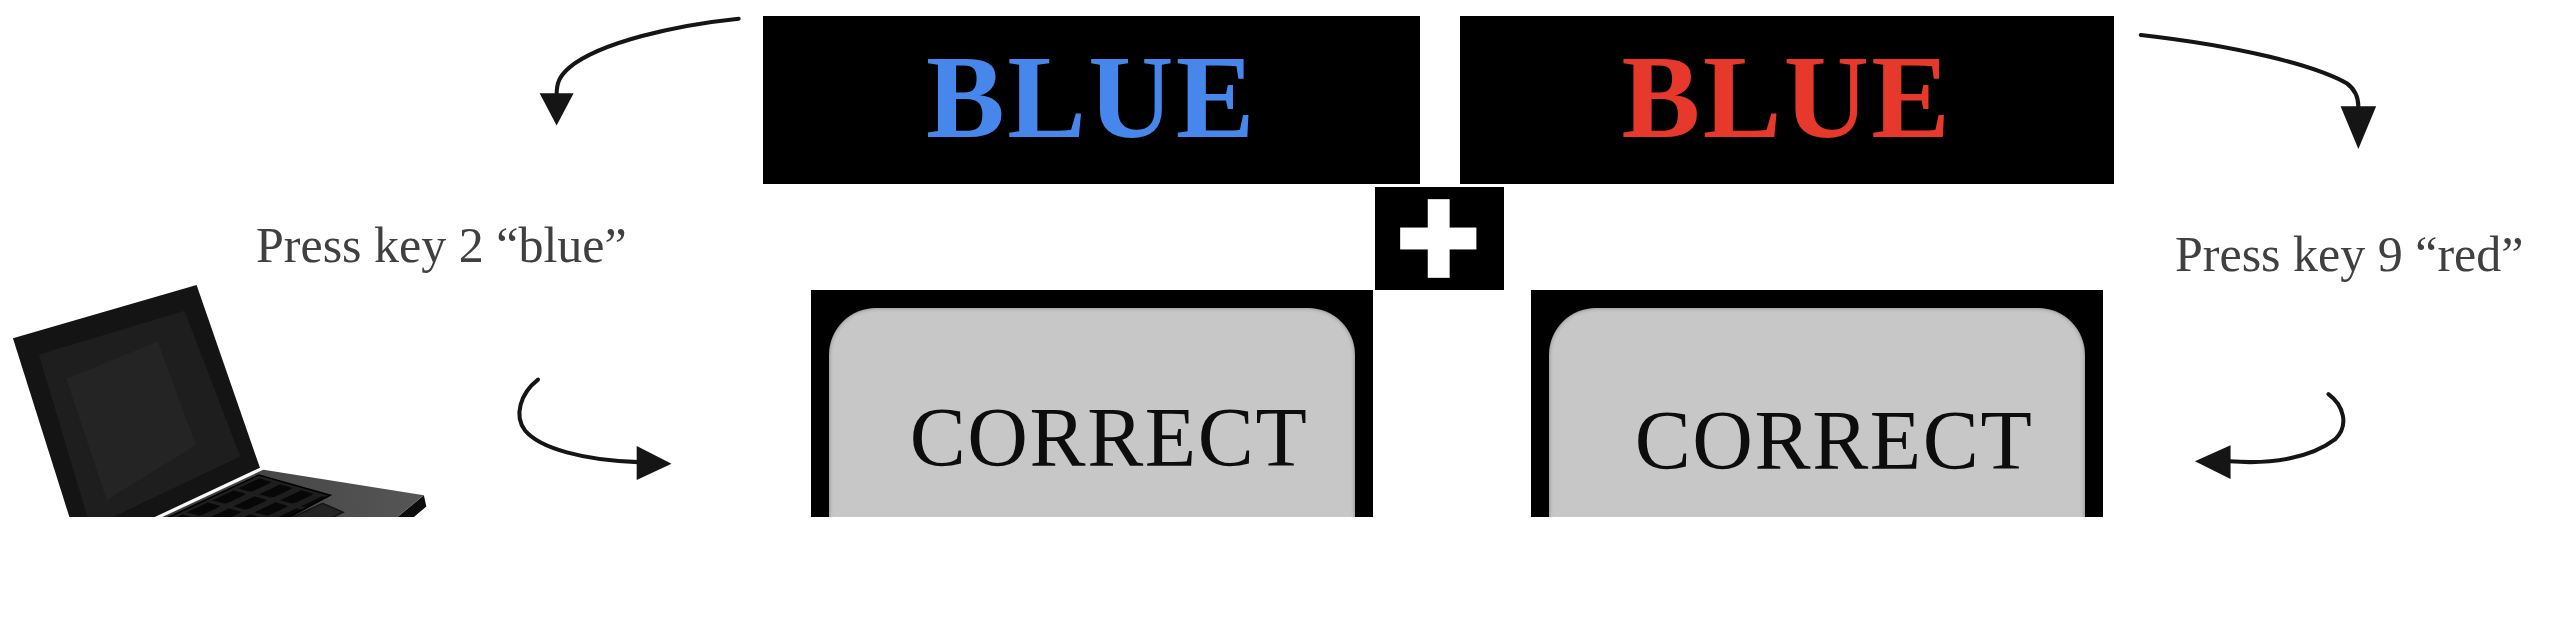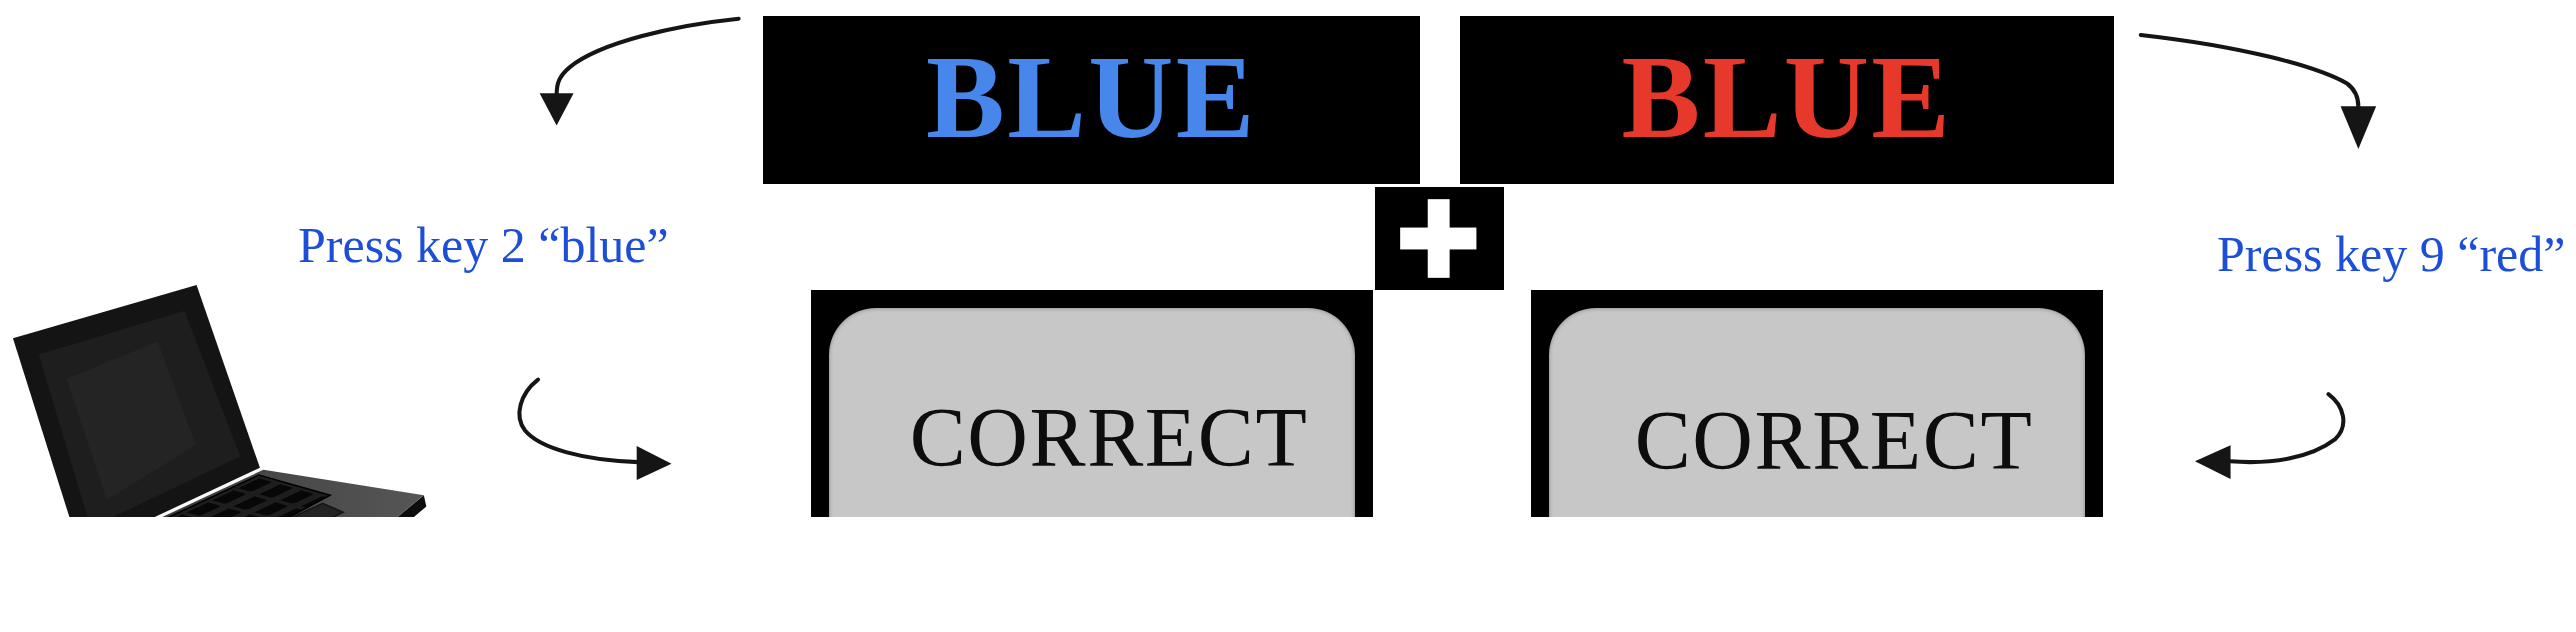--- a/index.html
+++ b/index.html
@@ -44,25 +44,24 @@
   }
   .fb-label{
     color:#0d0d0d;
     font-size:84px;
     letter-spacing:1.6px;
     line-height:1;
   }
 
   .instruction{
     position:absolute;
-    color:#1d4ed8;
+    color:#404040;
     font-size:50px;
     line-height:1.1;
     white-space:nowrap;
-    margin-left:42px;
   }
   .instr-left {left:256px; top:218px;}
   .instr-right{left:2175px;top:227px;}
 
   .arrows-layer{position:absolute;left:0;top:0;width:2576px;height:633px;pointer-events:none;}
   .laptop-wrap{position:absolute;left:0;top:283px;width:453px;height:350px;}
 </style>
 </head>
 <body>
 

